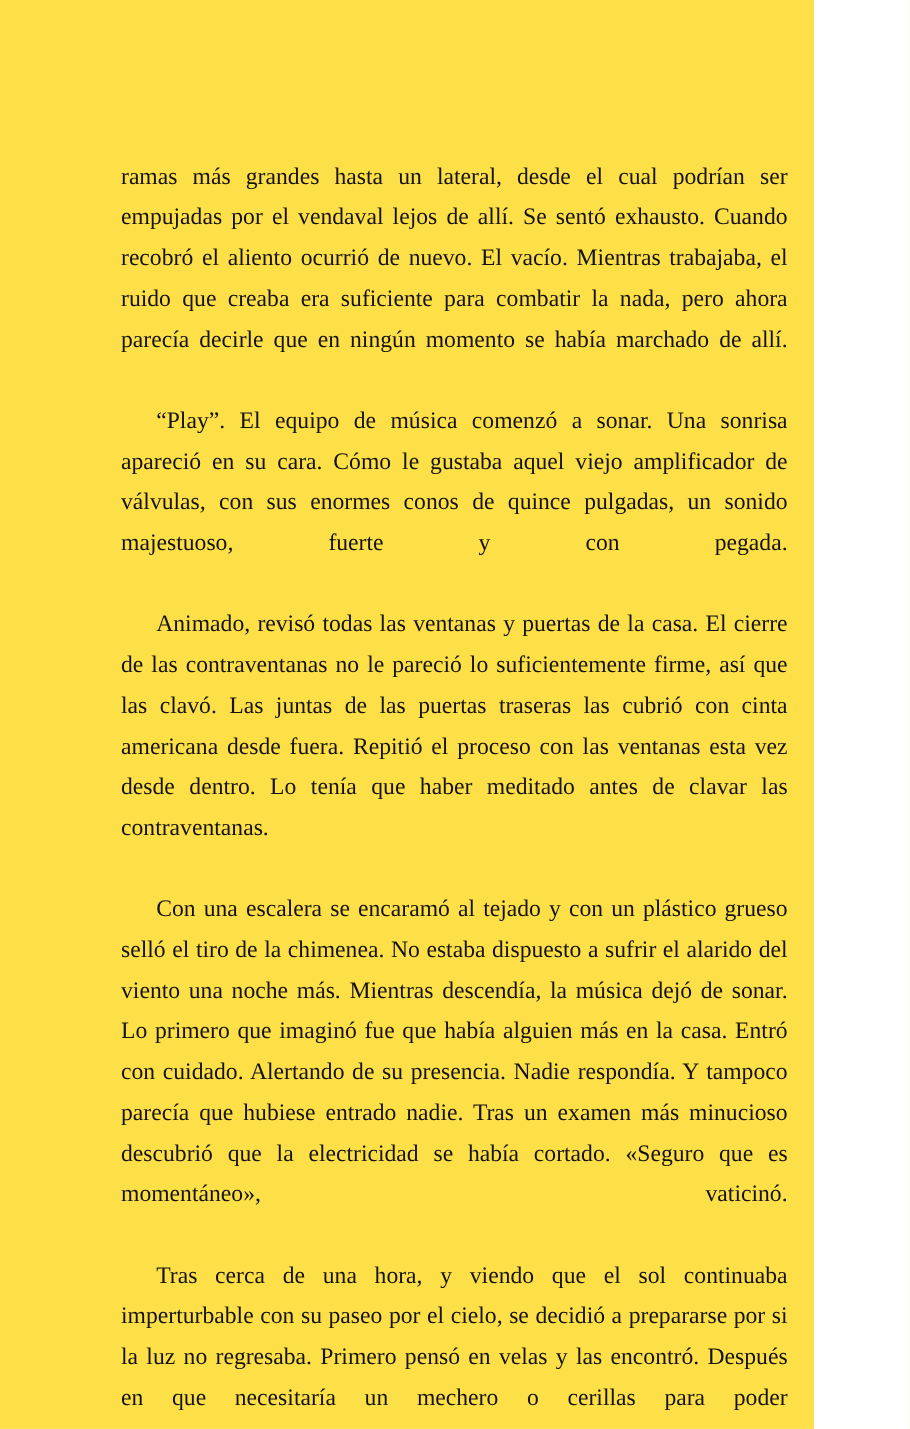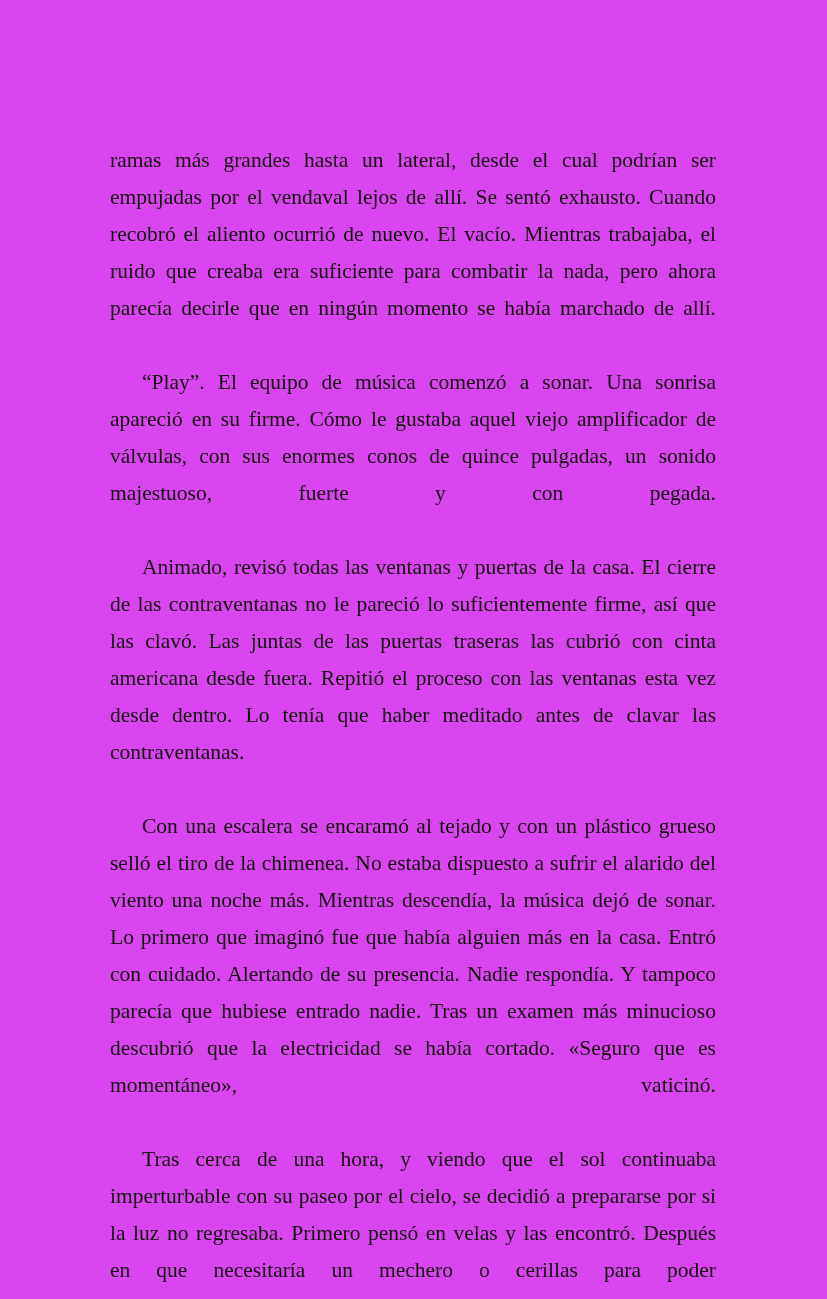--- a/index.html
+++ b/index.html
@@ -3,23 +3,23 @@
 <meta charset="utf-8">
 <style>
   html, body {
     margin: 0;
     padding: 0;
     background: #ffffff;
   }
 
   .page {
     position: relative;
-    width: 827px;
+    width: 740px;
     height: 1299px;
-    background: #d946ef;
+    background: #fde047;
     overflow: hidden;
     box-sizing: border-box;
   }
 
   .text-block {
     position: absolute;
     left: 110px;
     top: 142px;
     width: 606px;
   }
@@ -47,18 +47,18 @@
     display: inline-block;
     width: 100%;
   }
 </style>
 </head>
 <body>
 
 <div class="page">
   <div class="text-block">
     <p class="para first">ramas más grandes hasta un lateral, desde el cual podrían ser empujadas por el vendaval lejos de allí. Se sentó exhausto. Cuando recobró el aliento ocurrió de nuevo. El vacío. Mientras trabajaba, el ruido que creaba era suficiente para combatir la nada, pero ahora parecía decirle que en ningún momento se había marchado de allí.</p>
-    <p class="para">“Play”. El equipo de música comenzó a sonar. Una sonrisa apareció en su firme. Cómo le gustaba aquel viejo amplificador de válvulas, con sus enormes conos de quince pulgadas, un sonido majestuoso, fuerte y con pegada.</p>
+    <p class="para">“Play”. El equipo de música comenzó a sonar. Una sonrisa apareció en su cara. Cómo le gustaba aquel viejo amplificador de válvulas, con sus enormes conos de quince pulgadas, un sonido majestuoso, fuerte y con pegada.</p>
     <p class="para">Animado, revisó todas las ventanas y puertas de la casa. El cierre de las contraventanas no le pareció lo suficientemente firme, así que las clavó. Las juntas de las puertas traseras las cubrió con cinta americana desde fuera. Repitió el proceso con las ventanas esta vez desde dentro. Lo tenía que haber meditado antes de clavar las contraventanas.</p>
     <p class="para">Con una escalera se encaramó al tejado y con un plástico grueso selló el tiro de la chimenea. No estaba dispuesto a sufrir el alarido del viento una noche más.  Mientras descendía, la música dejó de sonar. Lo primero que imaginó fue que había alguien más en la casa. Entró con cuidado. Alertando de su presencia. Nadie respondía. Y tampoco parecía que hubiese entrado nadie. Tras un examen más minucioso descubrió que la electricidad se había cortado. «Seguro que es momentáneo», vaticinó.</p>
     <p class="para">Tras cerca de una hora, y viendo que el sol continuaba imperturbable con su paseo por el cielo, se decidió a prepararse por si la luz no regresaba. Primero pensó en velas y las encontró. Después en que necesitaría un mechero o cerillas para poder</p>
   </div>
 </div>
 
 </body></html>

